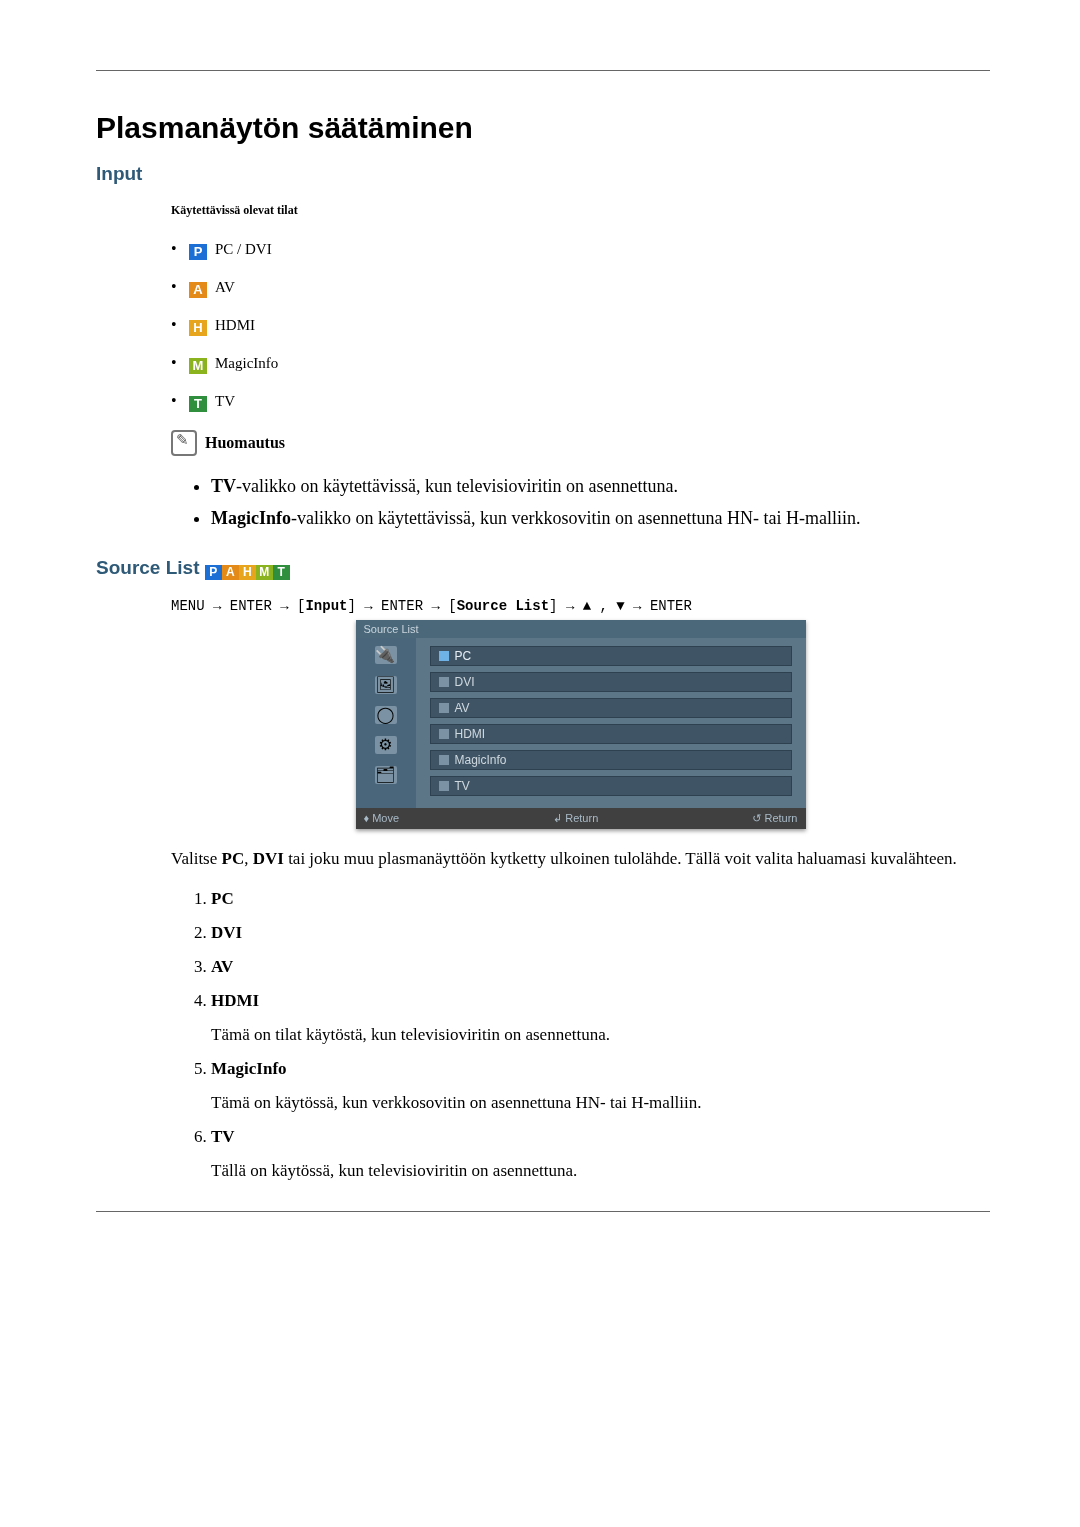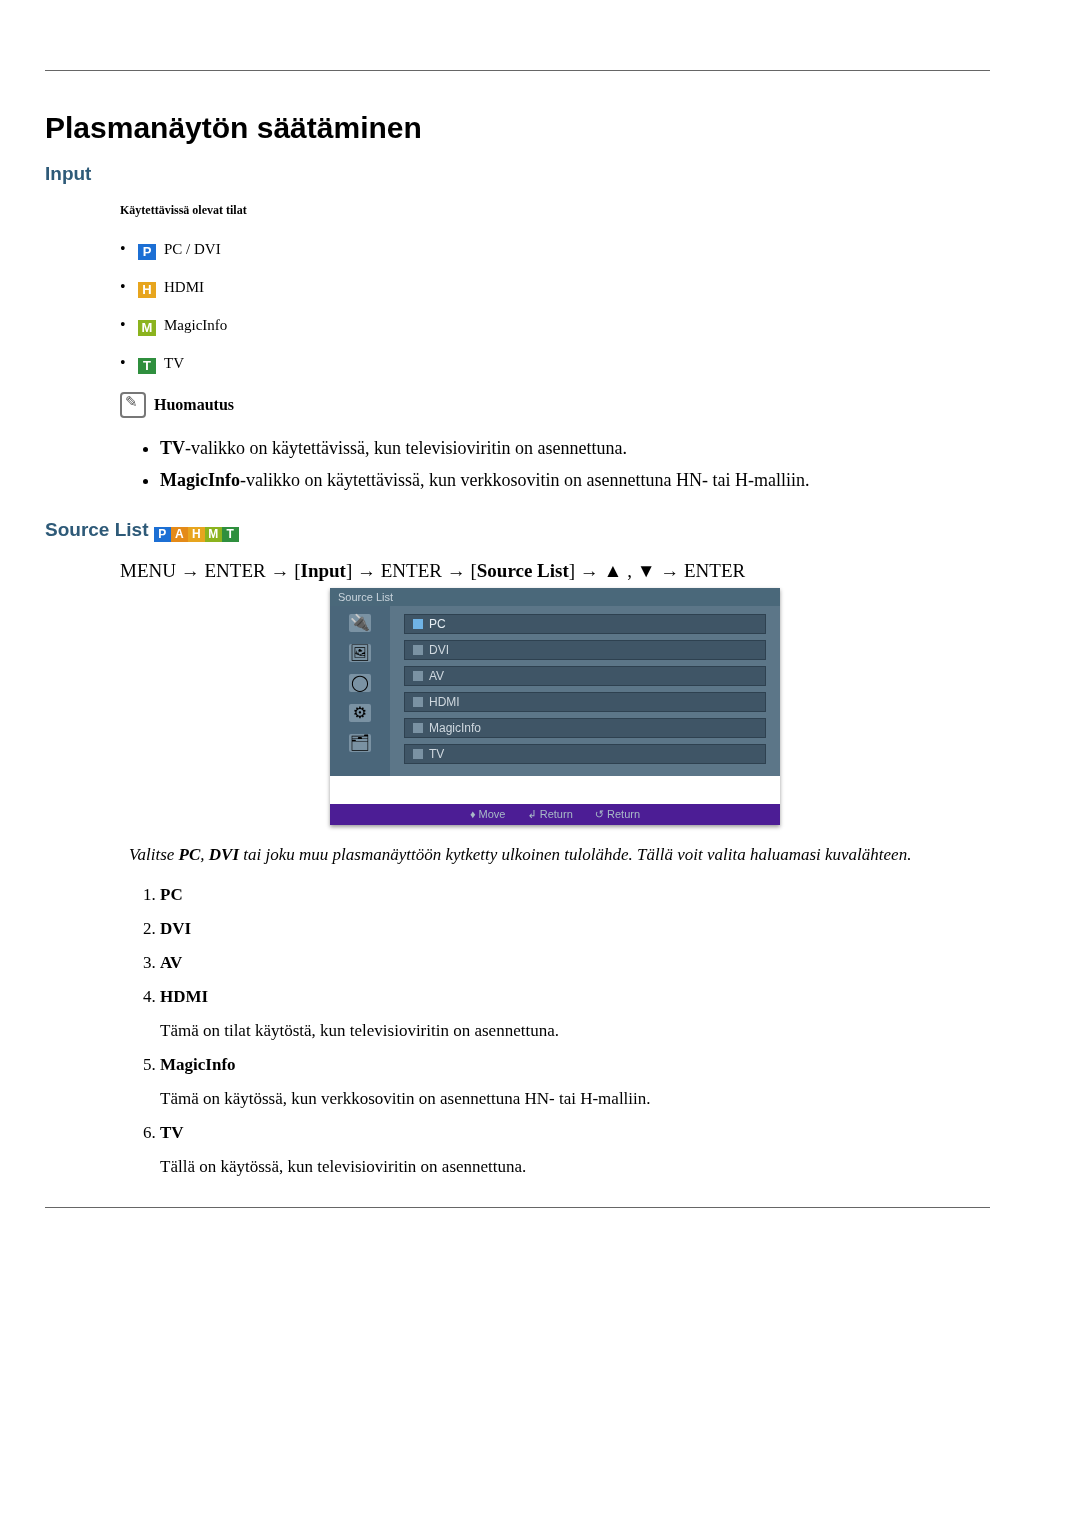--- a/index.html
+++ b/index.html
@@ -3,21 +3,21 @@
 <meta charset="utf-8">
 <style>
   body {
     font-family: "Times New Roman", Times, serif;
     background: #fff;
     margin: 0;
     padding: 0;
     width: 1080px;
   }
   .page {
-    padding: 70px 90px 40px 45px;
+    padding: 70px 90px 40px 96px;
   }
   .hr-top { border-top: 1px solid #666; margin-bottom: 40px; }
   .hr-bot { border-top: 1px solid #666; margin-top: 30px; }
   h1.title {
     font-family: Arial, Helvetica, sans-serif;
     font-weight: bold;
     font-size: 30px;
     margin: 0 0 18px 0;
   }
   h2.section {
@@ -65,21 +65,21 @@
     content: "✎"; position: absolute; left: 3px; top: -1px;
     font-size: 15px; color: #555;
   }
   .note-label { font-weight: bold; font-size: 16px; vertical-align: middle; }
 
   .note-list { list-style: disc; padding-left: 40px; margin: 4px 0 22px 0; font-size: 18px; line-height: 1.8; }
 
   .source-row .inline-icons { white-space: nowrap; }
   .source-row .inline-icons .mode-icon { margin-right: 0; width:17px; height:15px; font-size:12px; line-height:15px; }
 
-  .nav-sequence { font-size: 19px; margin-bottom: 6px; }
+  .nav-sequence { font-size: 14px; margin-bottom: 6px; font-family: Liberation Mono, monospace; }
 
   
   .osd {
     width: 450px;
     margin: 2px auto 18px auto;
     box-shadow: 0 2px 4px rgba(0,0,0,.4);
     font-family: Arial, sans-serif;
   }
   .osd-header { background:#4a687a; color:#c9d4dc; font-size:11px; padding:3px 8px; }
   .osd-body { display:flex; background:#5c7688; }
@@ -96,25 +96,25 @@
   .osd-main { flex:1; padding: 8px 14px 6px 14px; }
   .osd-item {
     background:#3f5566; color:#cfd8df; font-size:12px;
     padding:2px 8px; margin-bottom:6px; border:1px solid #2e4150;
     display:flex; align-items:center; gap:6px;
   }
   .osd-item .chk { display:inline-block; width:10px; height:10px; background:#7a92a3; }
   .osd-item.selected .chk { background:#6fb3e6; }
   .osd-item.selected { color:#e6eef4; }
   .osd-foot {
-    background:#4c1d95; color:#a8bac7; font-size:11px;
-    padding:4px 8px; display:flex; justify-content:center; gap:22px;margin-top:28px;
-  }
-
-  .desc { font-size: 17px; margin: 8px 0 18px 9px; line-height:1.4;font-style:italic; }
+    background:#404040; color:#a8bac7; font-size:11px;
+    padding:4px 8px; display:flex; justify-content:space-between; gap:22px;
+  }
+
+  .desc { font-size: 17px; margin: 8px 0 18px 0; line-height:1.4; }
   ol.source-enum { font-size: 17px; padding-left: 40px; margin:0; }
   ol.source-enum > li { margin-bottom: 14px; }
   ol.source-enum .item-label { font-weight: bold; }
   ol.source-enum .item-note { margin-top: 14px; font-weight: normal; }
 </style>
 </head>
 <body>
 
 <div class="page">
   <div class="hr-top"></div>
@@ -124,20 +124,25 @@
   <h2 class="section">Input</h2>
 
   <div class="indented">
     <div class="sub-heading">Käytettävissä olevat tilat</div>
 
     <ul class="mode-list">
       <li>
         <span class="dot">•</span>
         <span class="mode-icon icon-p">P</span>
         <span class="mode-label">PC / DVI</span>
+      </li>
+      <li>
+        <span class="dot">•</span>
+        <span class="mode-icon icon-a">A</span>
+        <span class="mode-label">AV</span>
       </li>
       <li>
         <span class="dot">•</span>
         <span class="mode-icon icon-h">H</span>
         <span class="mode-label">HDMI</span>
       </li>
       <li>
         <span class="dot">•</span>
         <span class="mode-icon icon-m">M</span>
         <span class="mode-label">MagicInfo</span>

